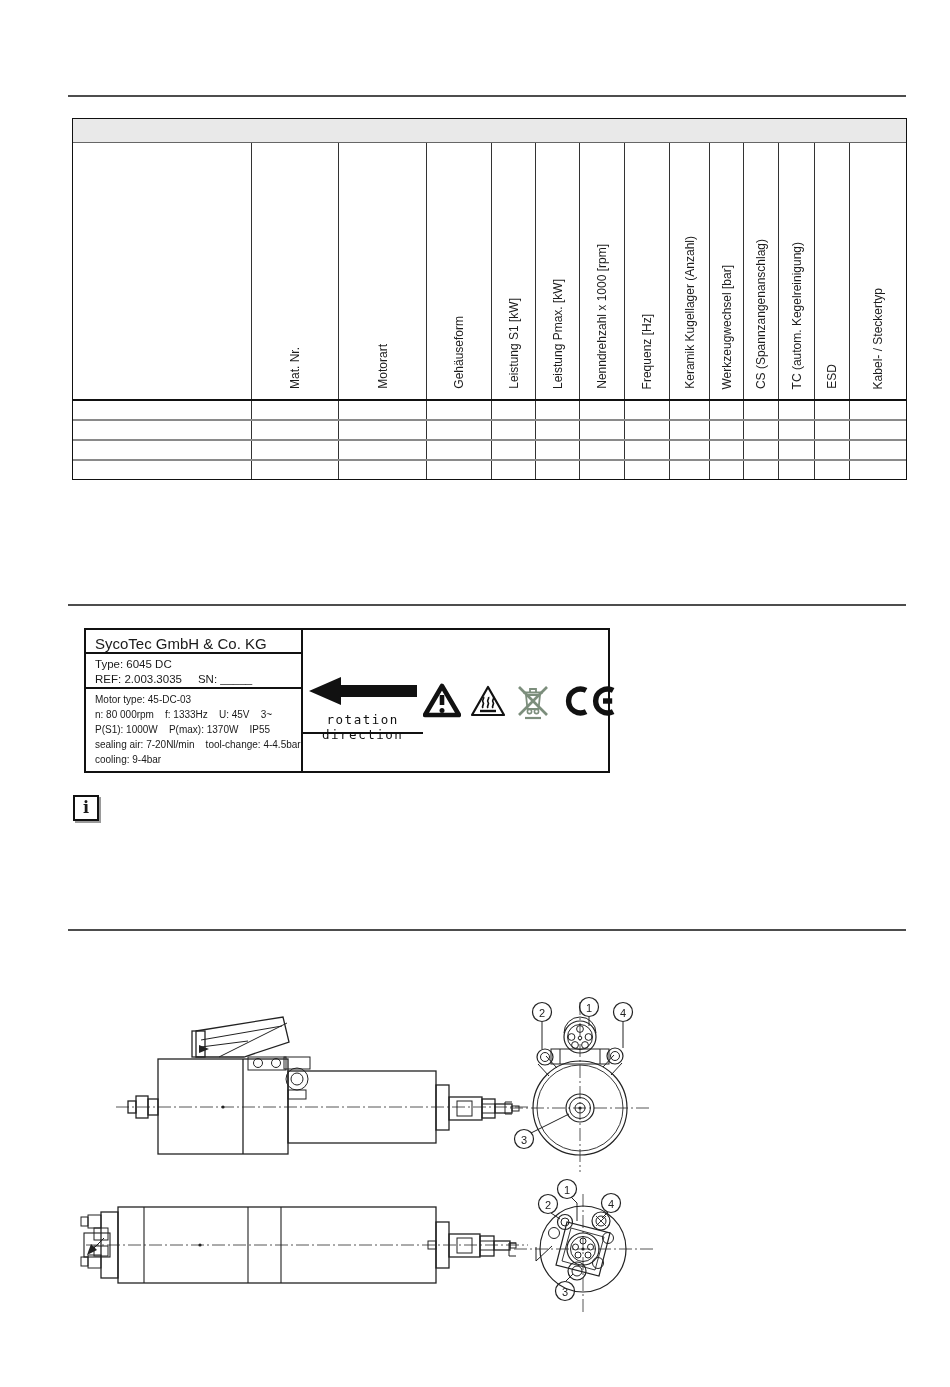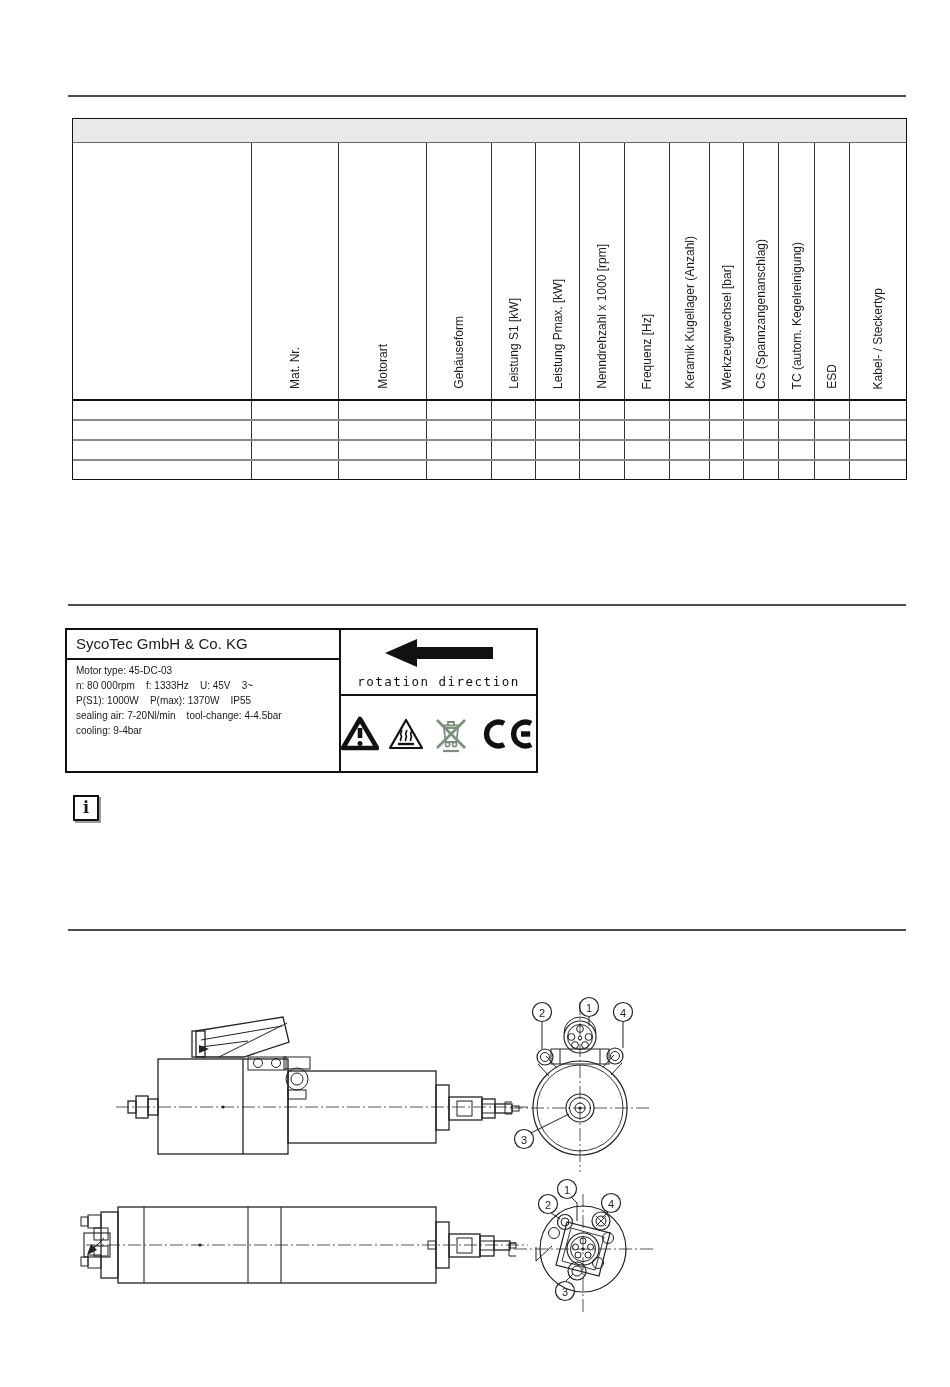--- a/index.html
+++ b/index.html
@@ -17,28 +17,28 @@
   .hcell span{writing-mode:vertical-rl;transform:rotate(180deg);white-space:nowrap;
               font-size:12px;line-height:1;color:#1c1c1c;}
   .t-row{display:flex;height:18px;}
   .t-row + .t-row{border-top:2px solid #8a8a8a;}
   .t-row .col{box-sizing:border-box;height:100%;}
   .t-row .col + .col{border-left:1.4px solid #333;}
   .c1{width:178px}.c2{width:87px}.c3{width:88px}.c4{width:65px}.c5{width:44px}
   .c6{width:44px}.c7{width:45px}.c8{width:45px}.c9{width:40px}.c10{width:34px}
   .c11{width:35px}.c12{width:36px}.c13{width:35px}.c14{width:56px}
   
-  .nameplate{position:absolute;left:65px;top:628px;width:473px;height:145px;
+  .nameplate{position:absolute;left:84px;top:628px;width:526px;height:145px;
              border:2px solid #111;box-sizing:border-box;display:flex;background:#fff;}
   .np-left{width:316px;border-right:2px solid #111;display:flex;flex-direction:column;box-sizing:border-box;}
   .np-company{height:30px;border-bottom:2px solid #111;font-size:15px;padding:5px 0 0 9px;box-sizing:border-box;}
   .np-type{height:37px;border-bottom:2.5px solid #111;font-size:11.5px;line-height:15px;
            padding:3px 0 0 9px;box-sizing:border-box;white-space:pre;}
   .np-motor{flex:1;font-size:10px;line-height:15px;padding:3px 0 16px 9px;white-space:pre;}
-  .np-right{flex:1;display:flex;flex-direction:column;box-sizing:border-box;}
+  .np-right{flex:1;display:flex;box-sizing:border-box;align-items:center;}
   .np-rot{height:66px;border-bottom:2px solid #111;box-sizing:border-box;text-align:center;padding-top:7px;}
   .rot-label{font-family:"DejaVu Sans Mono",monospace;font-size:12.5px;letter-spacing:1.5px;
              color:#111;margin-top:1px;}
   .np-sym{flex:1;display:flex;align-items:center;justify-content:center;gap:9px;}
   
   .info-box{position:absolute;left:73px;top:795px;width:26px;height:26px;border:2px solid #111;
             box-sizing:border-box;background:#fff;box-shadow:2px 2px 0 #9a9a9a;
             display:flex;align-items:center;justify-content:center;
             font-family:"DejaVu Serif",serif;font-weight:bold;font-size:16px;line-height:1;}
   
@@ -162,20 +162,21 @@
           <div class="col c14"></div>
         </div>
       </div>
   </div>
 
   <div class="rule" style="top:604px"></div>
 
   <div class="nameplate">
     <div class="np-left">
       <div class="np-company">SycoTec GmbH &amp; Co. KG</div>
+      <div class="np-type"><span>Type: 6045 DC</span><br><span>REF: 2.003.3035     SN: _____</span></div>
       <div class="np-motor"><span>Motor type: 45-DC-03</span><br><span>n: 80 000rpm    f: 1333Hz    U: 45V    3~</span><br><span>P(S1): 1000W    P(max): 1370W    IP55</span><br><span>sealing air: 7-20Nl/min    tool-change: 4-4.5bar</span><br><span>cooling: 9-4bar</span></div>
     </div>
     <div class="np-right">
       <div class="np-rot">
         <svg width="120" height="32" viewBox="0 0 120 32">
           <polygon points="6,16 38,2 38,10 114,10 114,22 38,22 38,30" fill="#111"></polygon>
         </svg>
         <div class="rot-label">rotation direction</div>
       </div>
       <div class="np-sym">

